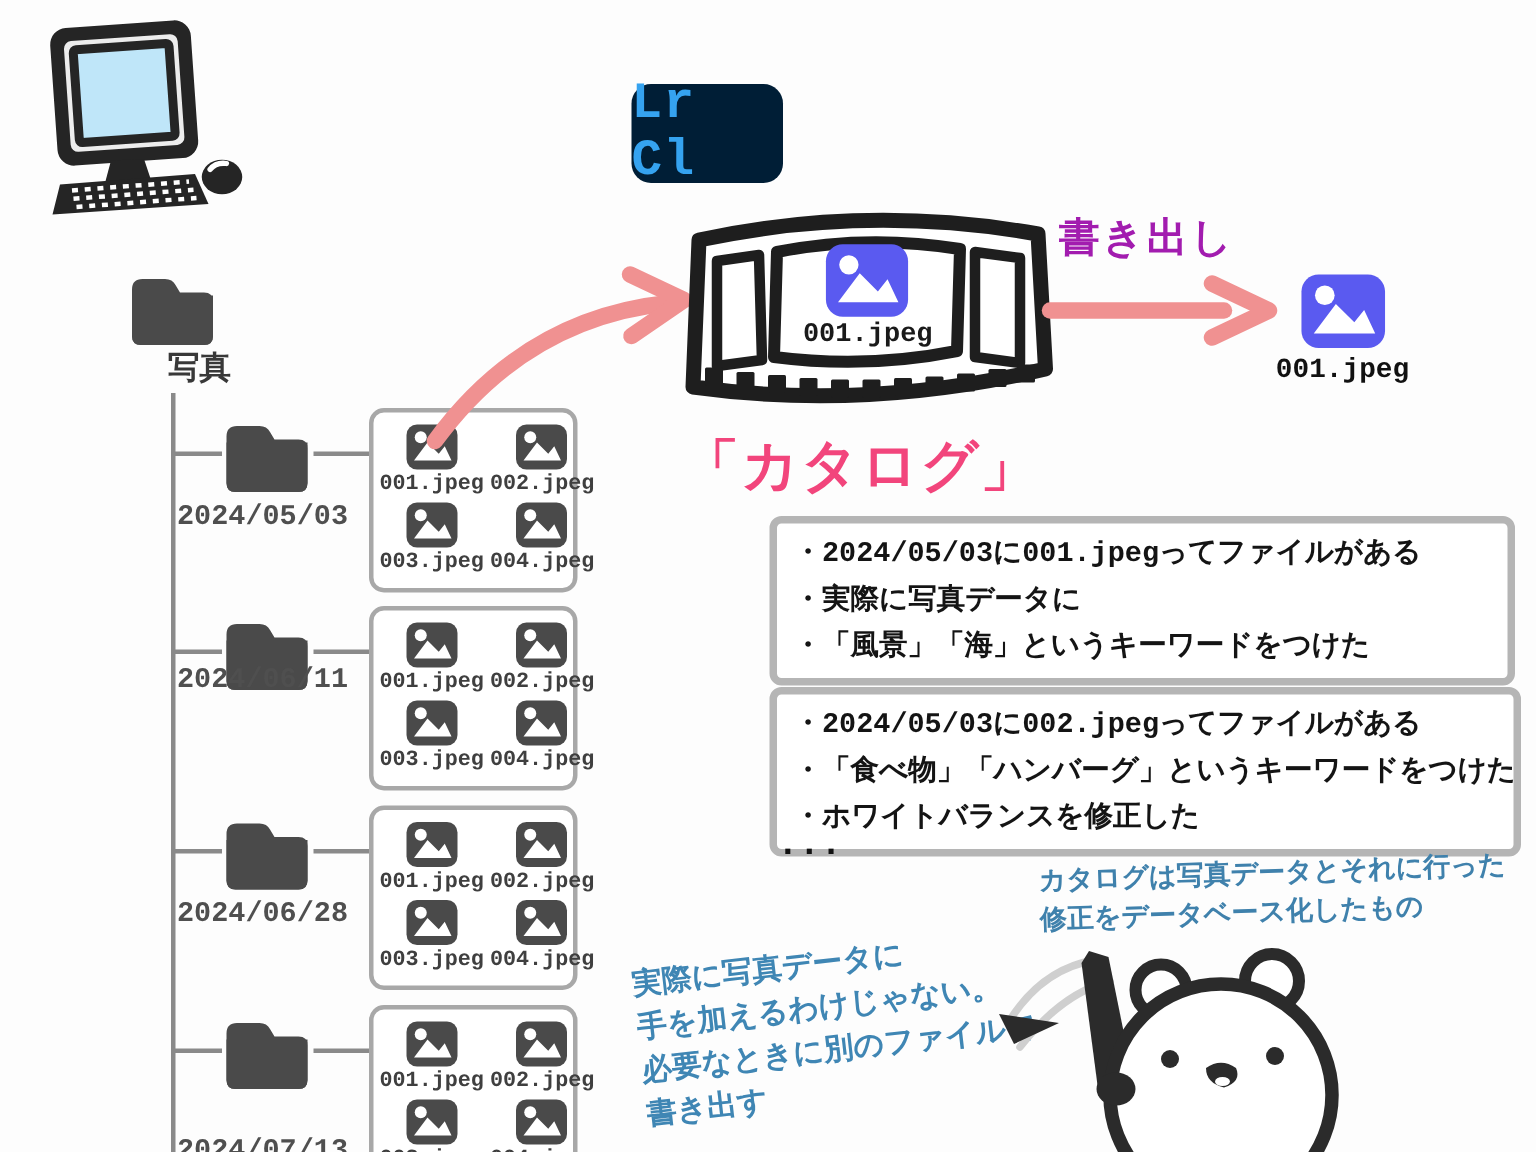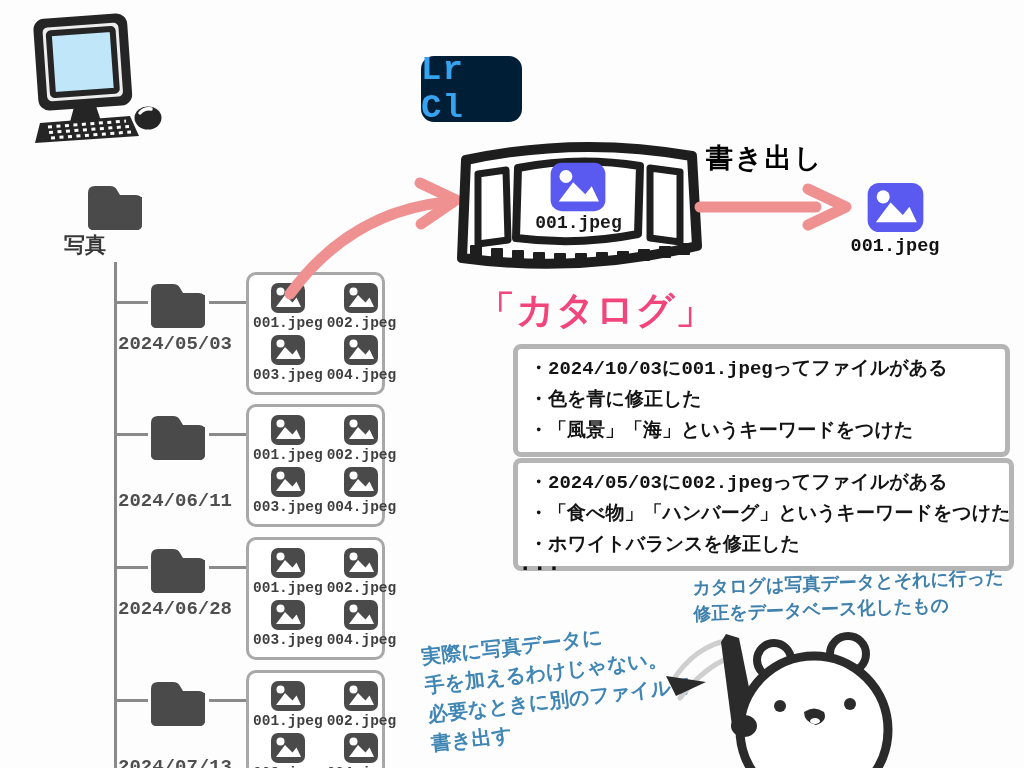--- a/index.html
+++ b/index.html
@@ -10,36 +10,36 @@
   }
   .abs{position:absolute;}
   
   .logo{
     left:421px;top:56px;width:101px;height:66px;background:#001e36;
     border-radius:13px;display:flex;align-items:center;justify-content:center;
   }
   .logo span{color:#35a3f0;font-size:34px;font-weight:bold;letter-spacing:1px;}
   
   .line{background:#8a8a8a;}
-  .root-label{left:64px;top:231px;width:102px;text-align:left;font-size:21px;font-weight:bold;color:#383838;}
+  .root-label{left:52px;top:231px;width:102px;text-align:right;font-size:21px;font-weight:bold;color:#383838;}
   .date-label{width:124px;text-align:left;font-size:19px;font-weight:bold;color:#4f4f4f;}
   
   .file-box{
     left:246px;width:139px;height:123px;background:#ffffff;
     border:3px solid #a8a8a8;border-radius:10px;box-sizing:border-box;
     display:grid;grid-template-columns:1fr 1fr;row-gap:3px;column-gap:4px;
     justify-items:center;align-content:start;padding:7px 4px;
   }
   .file-cell{display:flex;flex-direction:column;align-items:center;}
   .file-label{font-size:14.5px;font-weight:bold;color:#3f3f3f;line-height:15px;margin-top:2px;}
   
   .film-label{left:521px;top:213px;width:115px;text-align:center;font-size:18px;font-weight:bold;color:#1a1a1a;}
-  .export-word{left:706px;top:140px;font-size:27px;font-weight:bold;color:#000000;letter-spacing:2px;}
+  .export-word{left:706px;top:140px;font-size:27px;font-weight:bold;color:#a21caf;letter-spacing:2px;}
   .export-file-label{left:845px;top:236px;width:100px;text-align:center;font-size:18.5px;font-weight:bold;color:#111;}
-  .catalog-title{left:477px;top:285px;font-size:38px;font-weight:bold;color:#f2457c;letter-spacing:1px;}
+  .catalog-title{left:455px;top:285px;font-size:38px;font-weight:bold;color:#f2457c;letter-spacing:1px;}
   
   .note-box{
     left:513px;background:#fff;border:5px solid #b5b5b5;border-radius:8px;
     padding:5px 11px;box-sizing:border-box;
   }
   .note-box .note-line{font-size:19px;font-weight:bold;color:#141414;line-height:31px;white-space:nowrap;}
   #note-box-1{top:344px;width:497px;}
   #note-box-2{top:458px;width:501px;}
   .ellipsis{left:518px;top:550px;font-size:24px;font-weight:bold;color:#111;}
   
@@ -124,21 +124,21 @@
             <use href="#icon-img"></use>
           </svg>
         <span class="file-label">004.jpeg</span>
       </div>
     </div>
 
     <div class="abs line" style="left:114px;top:433px;width:34px;height:3px"></div>
     <svg class="abs" style="left:147px;top:407px;color:#4a4a4a" width="62" height="56" viewBox="0 0 62 56">
         <use href="#icon-folder"></use>
       </svg>
-    <div class="abs date-label" style="left:118px;top:490px">2024/06/11</div>
+    <div class="abs date-label" style="left:118px;top:442px">2024/06/11</div>
     <div class="abs line" style="left:209px;top:433px;width:38px;height:3px"></div>
     <div class="abs file-box" style="top:404px">
       <div class="file-cell">
         <svg width="36" height="32" viewBox="0 0 36 32" style="color:#4a4a4a">
             <use href="#icon-img"></use>
           </svg>
         <span class="file-label">001.jpeg</span>
       </div>
       <div class="file-cell">
         <svg width="36" height="32" viewBox="0 0 36 32" style="color:#4a4a4a">
@@ -262,22 +262,22 @@
     <path d="M114,6 L152,24 M152,24 L114,42" stroke="#f09191" stroke-width="11" fill="none" stroke-linecap="round"></path>
   </svg>
   <svg class="abs" style="left:866px;top:181px;color:#5a5af0" width="59" height="53" viewBox="0 0 36 32">
       <use href="#icon-img"></use>
     </svg>
   <div class="abs export-file-label">001.jpeg</div>
 
   <div class="abs catalog-title">「カタログ」</div>
 
   <div id="note-box-1" class="abs note-box">
-    <div class="note-line">・2024/10/03に001.jpegってファイルがある</div>
-    <div class="note-line">・色を青に修正した</div>
+    <div class="note-line">・2024/05/03に001.jpegってファイルがある</div>
+    <div class="note-line">・実際に写真データに</div>
     <div class="note-line">・「風景」「海」というキーワードをつけた</div>
   </div>
   <div id="note-box-2" class="abs note-box">
     <div class="note-line">・2024/05/03に002.jpegってファイルがある</div>
     <div class="note-line">・「食べ物」「ハンバーグ」というキーワードをつけた</div>
     <div class="note-line">・ホワイトバランスを修正した</div>
   </div>
   <div class="abs ellipsis">...</div>
 
   <div class="abs caption-blue caption-db">

